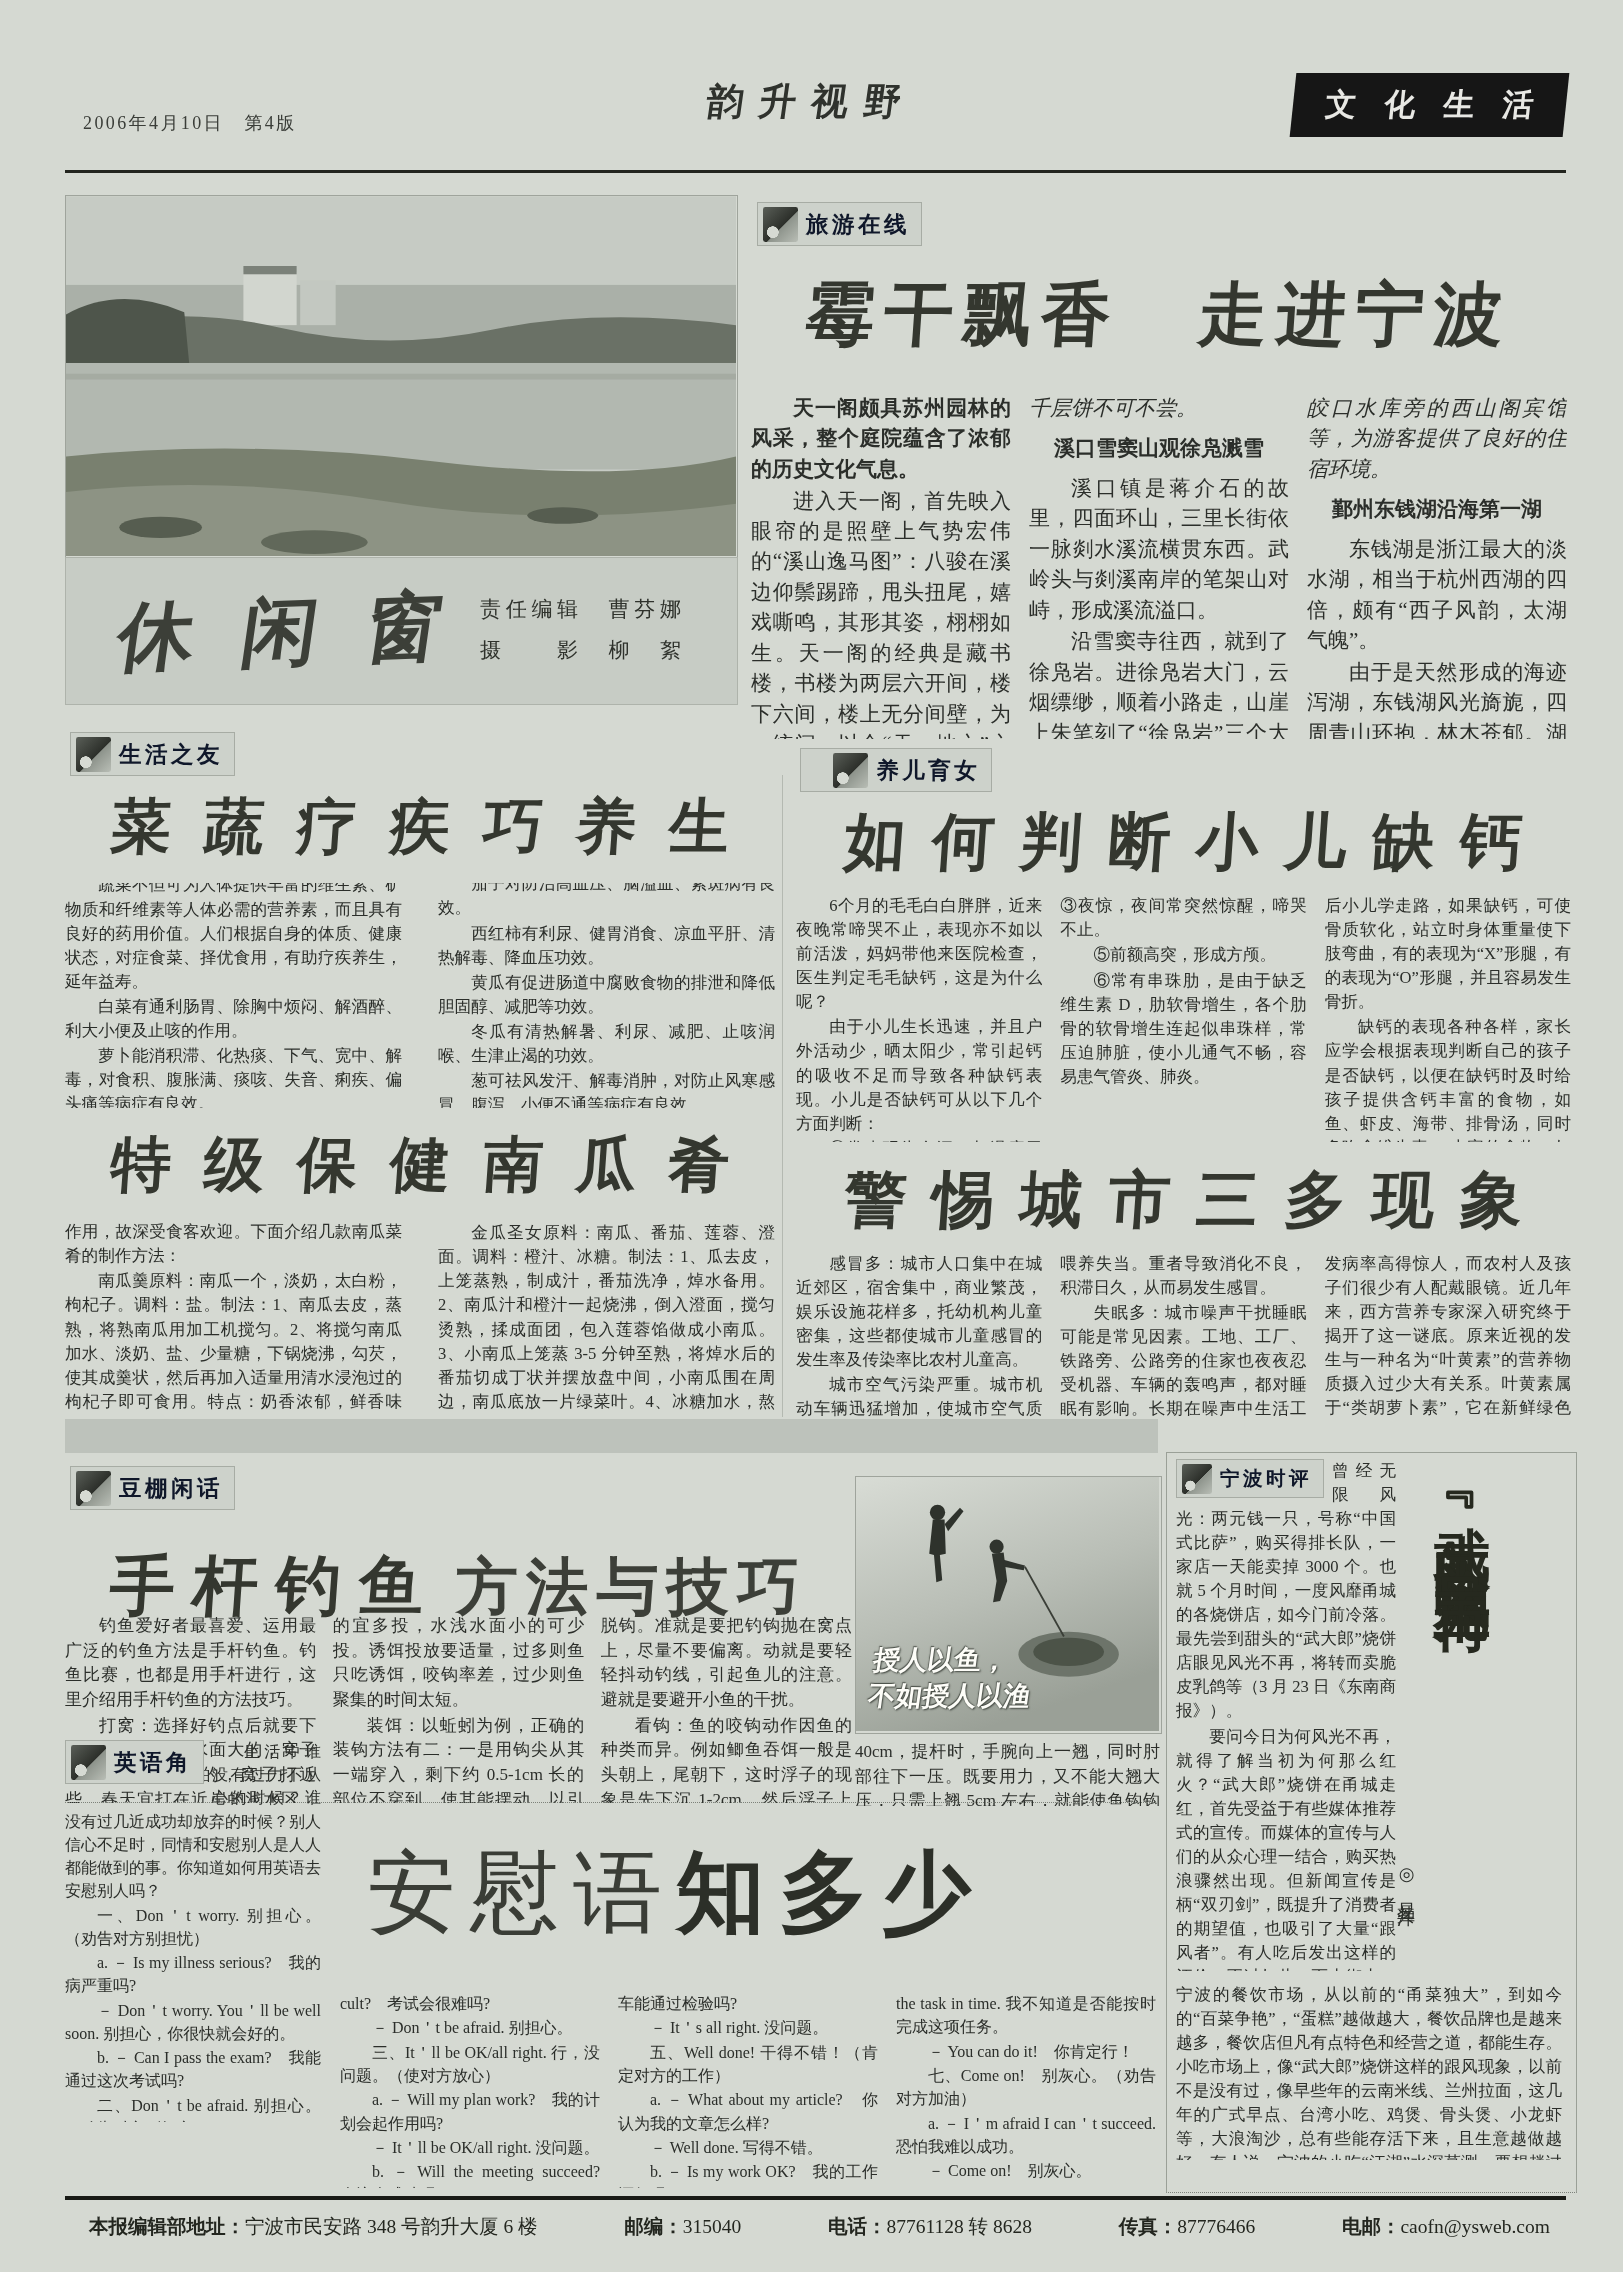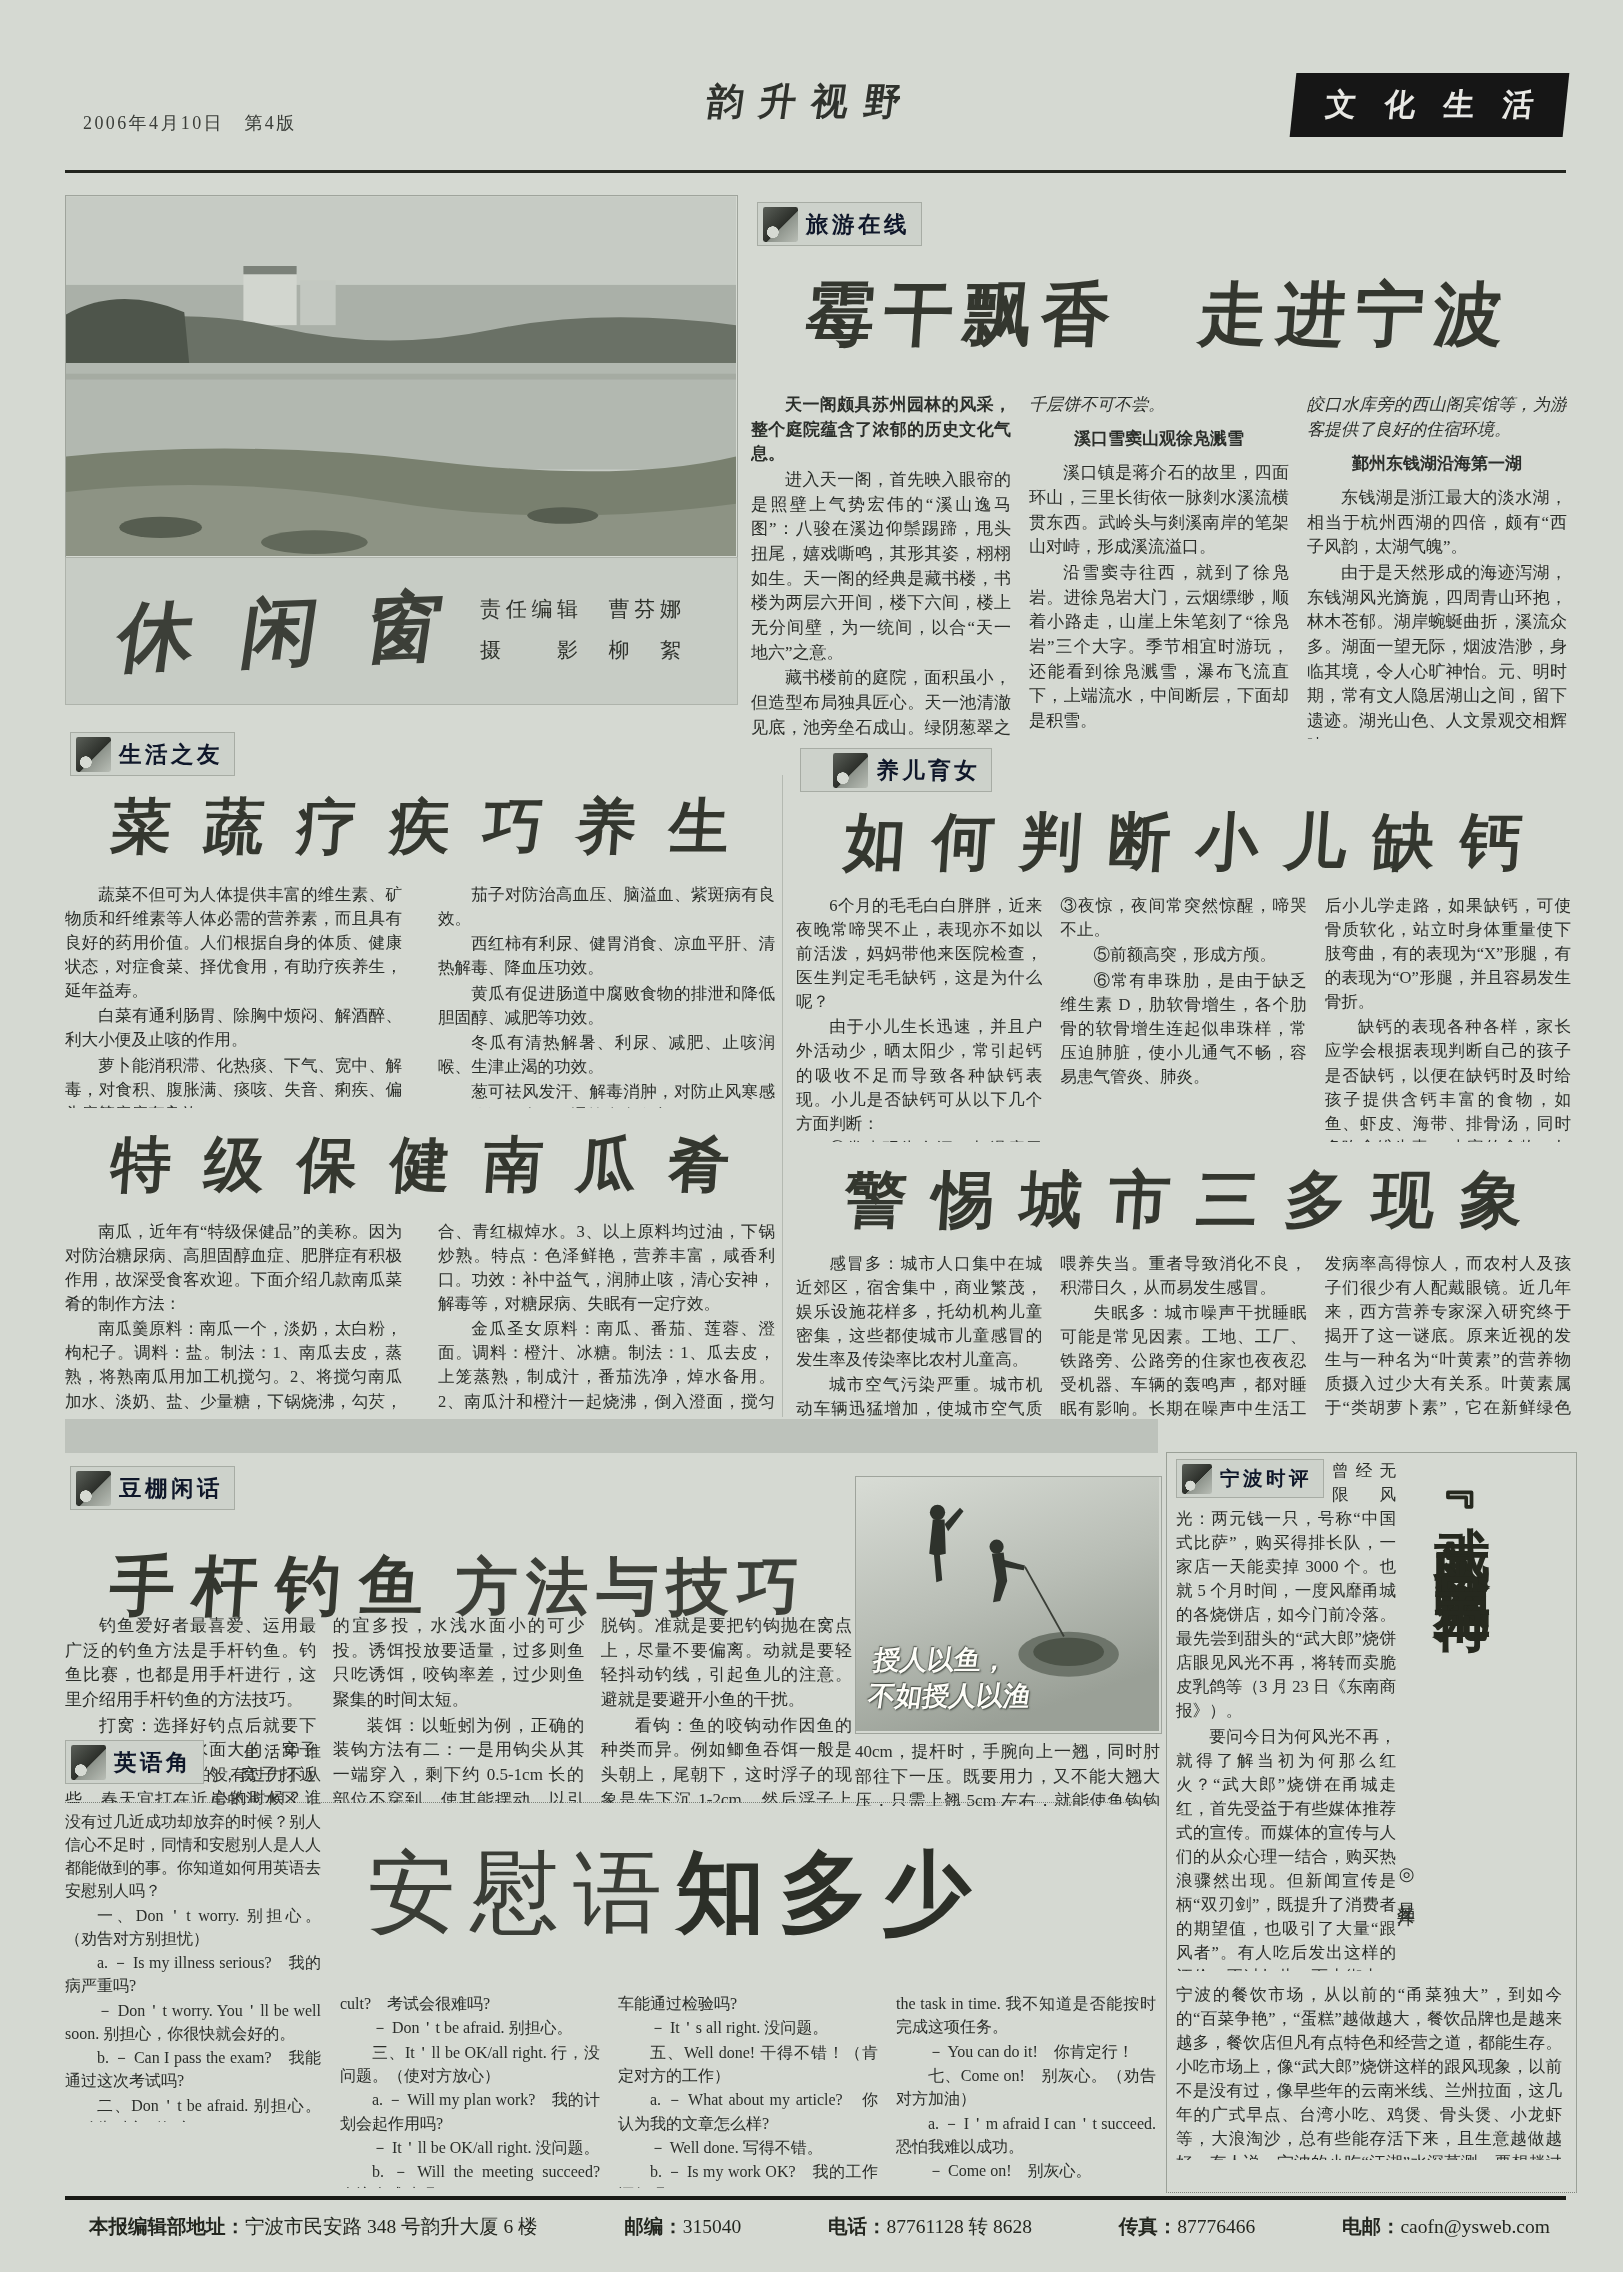--- a/index.html
+++ b/index.html
@@ -30,22 +30,22 @@
           transform:skewX(-4deg);white-space:nowrap;}
   .center{text-align:center;}
   
   .cols{display:flex;overflow:hidden;}
   .col{flex:1;overflow:hidden;}
   .p{margin:0 0 1.2px 0;text-indent:2em;text-align:justify;line-height:1.45;}
   .lead{font-weight:700;}
   .sub{font-weight:700;text-align:center;text-indent:0;margin:9.5px 0;}
   .tip{font-style:italic;}
   .noind{text-indent:0;}
-  #travel-cols{gap:18px;font-size:17px;justify-content:space-between;}
-  #life-cols1,#life-cols2{gap:36px;font-size:16.6px;}
+  #travel-cols{gap:18px;font-size:21px;justify-content:space-between;}
+  #life-cols1,#life-cols2{gap:36px;font-size:16.6px;align-items:center;}
   #kids-cols1,#kids-cols2{gap:18px;font-size:16.6px;}
   #fish-cols{gap:16.6px;font-size:17px;}
   #english-col1,#english-cols{font-size:16px;}
   #english-cols{gap:18px;}
   
   #photo-frame{left:65px;top:195px;width:671px;height:361px;border:0.6px solid #9fa49c;}
   #photo-caption{left:65px;top:557px;width:671px;height:146px;background:#c7ccc5;
         border:0.6px solid #aeb3ab;}
   #caption-title{position:absolute;left:53px;top:22.5px;font-size:76px;font-weight:700;
         letter-spacing:47px;transform:skewX(-10deg) rotate(-2deg);color:#3c3f38;}

